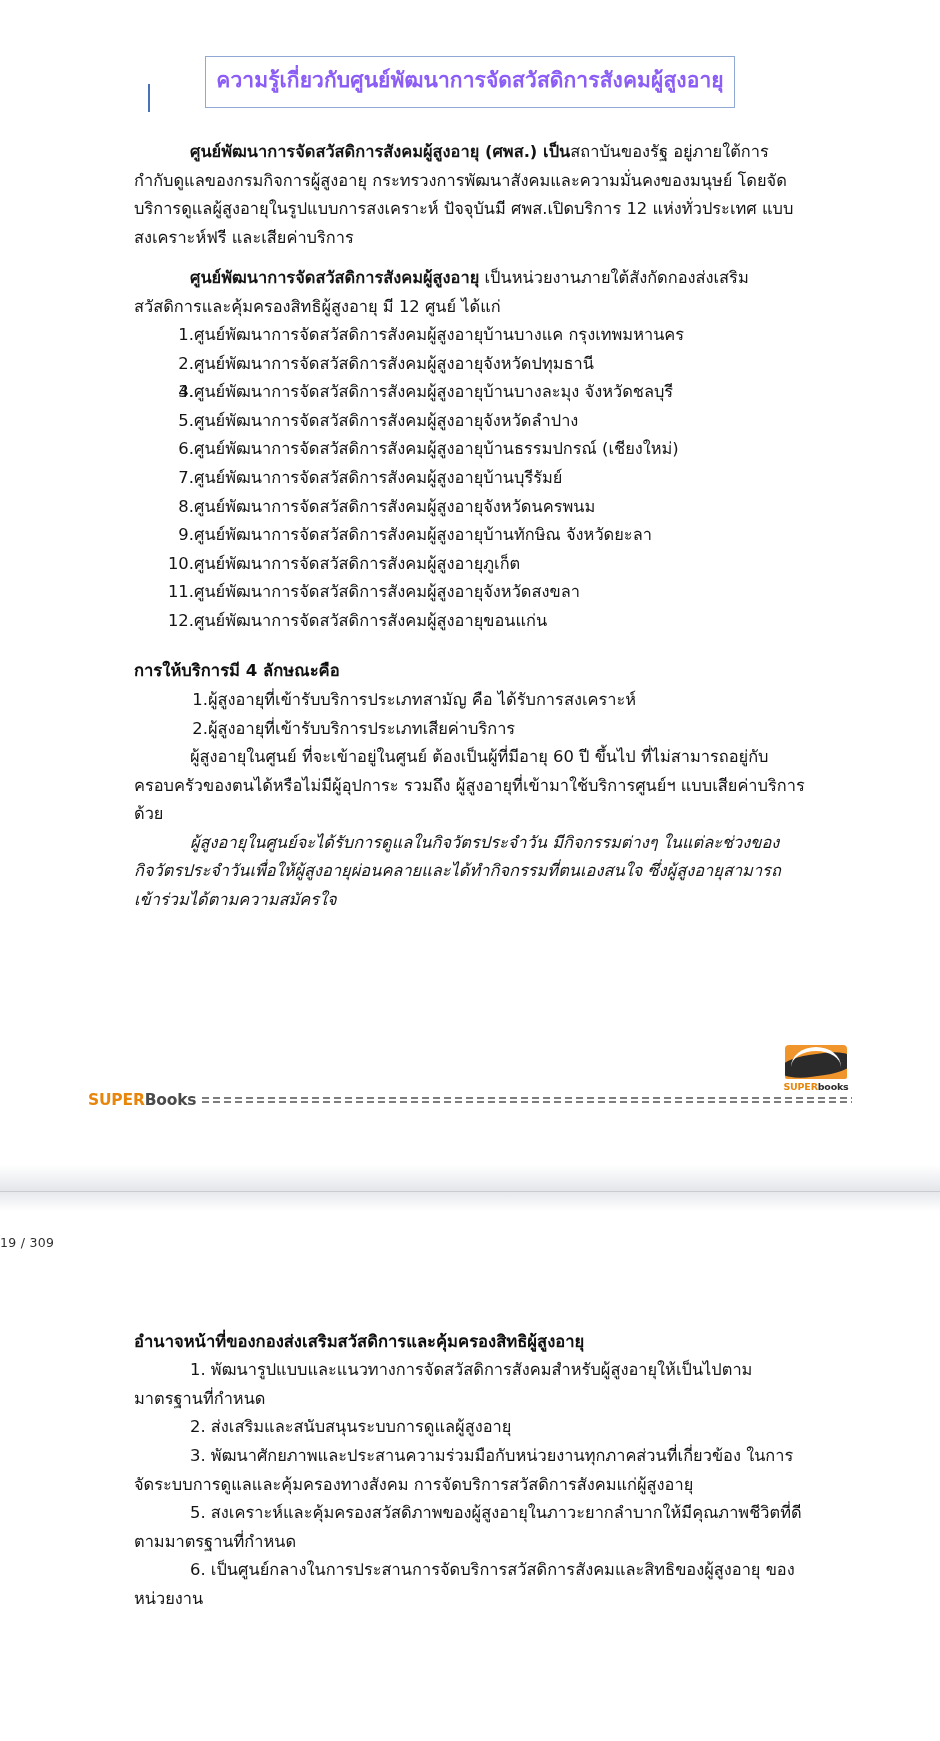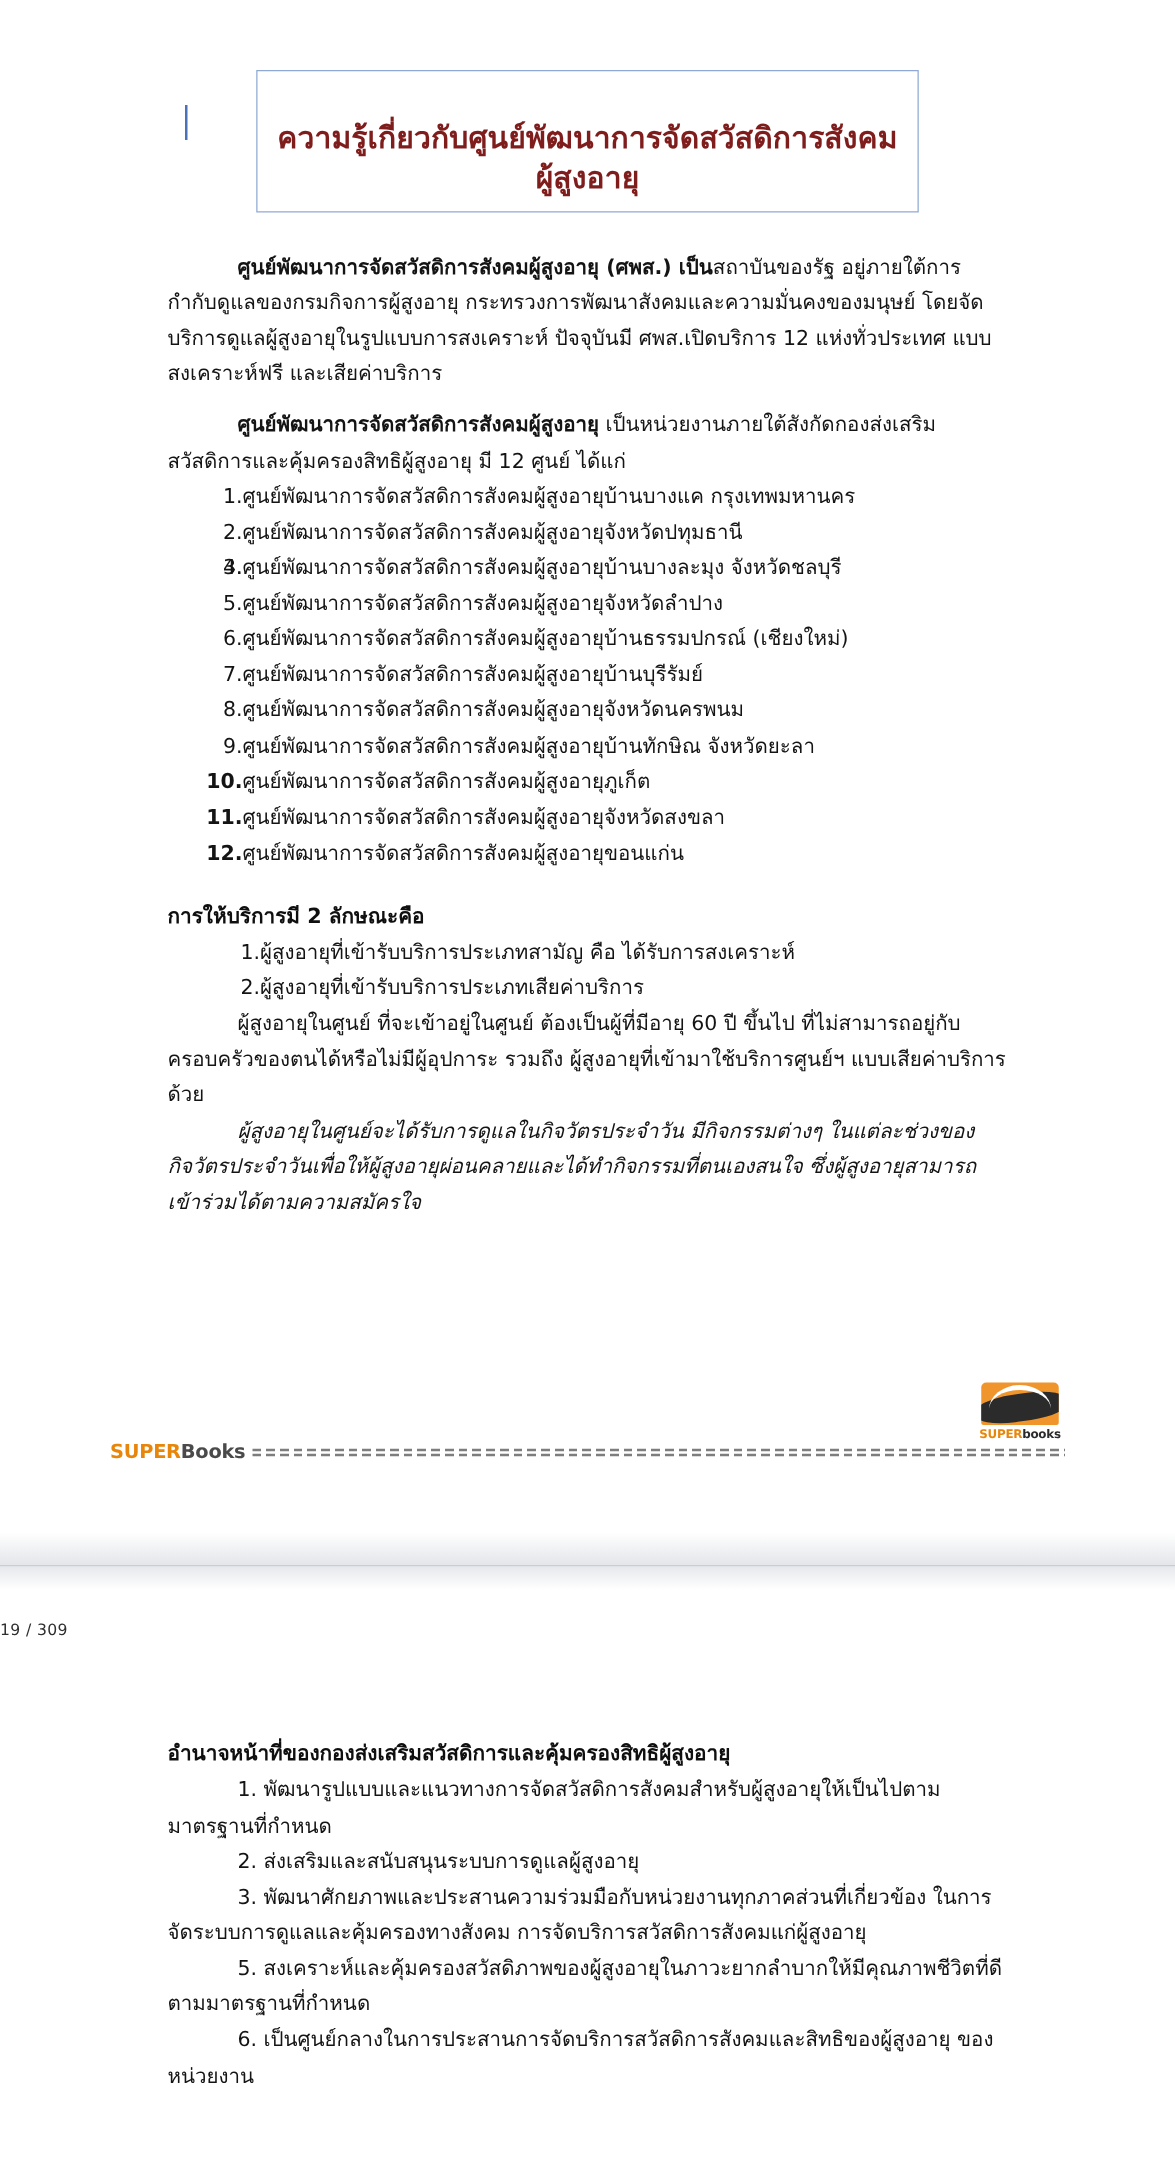--- a/index.html
+++ b/index.html
@@ -52,27 +52,26 @@
     min-height: 52px;
     border: 1px solid #8fa9d4;
     box-sizing: border-box;
     display: flex;
     align-items: flex-start;
     justify-content: center;
     padding: 9px 10px 10px 10px;
     background: #ffffff;
   }
   .title-text {
-    font-size: 24px;
+    font-size: 21px;
     font-weight: bold;
     line-height: 1.35;
-    color: #7f1d1d;
+    color: #8b5cf6;
     text-align: center;
     letter-spacing: 0.1px;
-    margin-top: 28px;
   }
 
   
   .body-block {
     margin: 0 auto;
     width: 672px;
     padding-top: 30px;
   }
   p.para {
     margin: 0 0 0 0;
@@ -118,21 +117,20 @@
   }
   ol.num-list li .li-num {
     position: absolute;
     left: 36px;
     width: 24px;
     text-align: right;
   }
   ol.num-list li .li-num.wide {
     left: 26px;
     width: 34px;
-    font-weight: bold;
   }
   ol.num-list li .li-text {
     display: inline;
   }
 
   
   ol.num-list.deep li {
     padding-left: 74px;
   }
   ol.num-list.deep li .li-num {
@@ -300,21 +298,21 @@
         <li><span class="li-num">7.</span><span class="li-text">ศูนย์พัฒนาการจัดสวัสดิการสังคมผู้สูงอายุบ้านบุรีรัมย์</span></li>
         <li><span class="li-num">8.</span><span class="li-text">ศูนย์พัฒนาการจัดสวัสดิการสังคมผู้สูงอายุจังหวัดนครพนม</span></li>
         <li><span class="li-num">9.</span><span class="li-text">ศูนย์พัฒนาการจัดสวัสดิการสังคมผู้สูงอายุบ้านทักษิณ จังหวัดยะลา</span></li>
         <li><span class="li-num wide">10.</span><span class="li-text">ศูนย์พัฒนาการจัดสวัสดิการสังคมผู้สูงอายุภูเก็ต</span></li>
         <li><span class="li-num wide">11.</span><span class="li-text">ศูนย์พัฒนาการจัดสวัสดิการสังคมผู้สูงอายุจังหวัดสงขลา</span></li>
         <li><span class="li-num wide">12.</span><span class="li-text">ศูนย์พัฒนาการจัดสวัสดิการสังคมผู้สูงอายุขอนแก่น</span></li>
       </ol>
 
       <div class="gap-md"></div>
 
-      <p class="sec-head">การให้บริการมี 2 ลักษณะคือ</p>
+      <p class="sec-head">การให้บริการมี 4 ลักษณะคือ</p>
 
       <ol class="num-list deep">
         <li><span class="li-num">1.</span><span class="li-text">ผู้สูงอายุที่เข้ารับบริการประเภทสามัญ คือ ได้รับการสงเคราะห์</span></li>
         <li><span class="li-num">2.</span><span class="li-text">ผู้สูงอายุที่เข้ารับบริการประเภทเสียค่าบริการ</span></li>
       </ol>
 
       <p class="para indent">ผู้สูงอายุในศูนย์ ที่จะเข้าอยู่ในศูนย์ ต้องเป็นผู้ที่มีอายุ 60 ปี ขึ้นไป ที่ไม่สามารถอยู่กับครอบครัวของตนได้หรือไม่มีผู้อุปการะ รวมถึง ผู้สูงอายุที่เข้ามาใช้บริการศูนย์ฯ แบบเสียค่าบริการด้วย</p>
       <p class="para indent">ผู้สูงอายุในศูนย์จะได้รับการดูแลในกิจวัตรประจำวัน มีกิจกรรมต่างๆ ในแต่ละช่วงของกิจวัตรประจำวันเพื่อให้ผู้สูงอายุผ่อนคลายและได้ทำกิจกรรมที่ตนเองสนใจ ซึ่งผู้สูงอายุสามารถเข้าร่วมได้ตามความสมัครใจ</p>
     </div>
 

